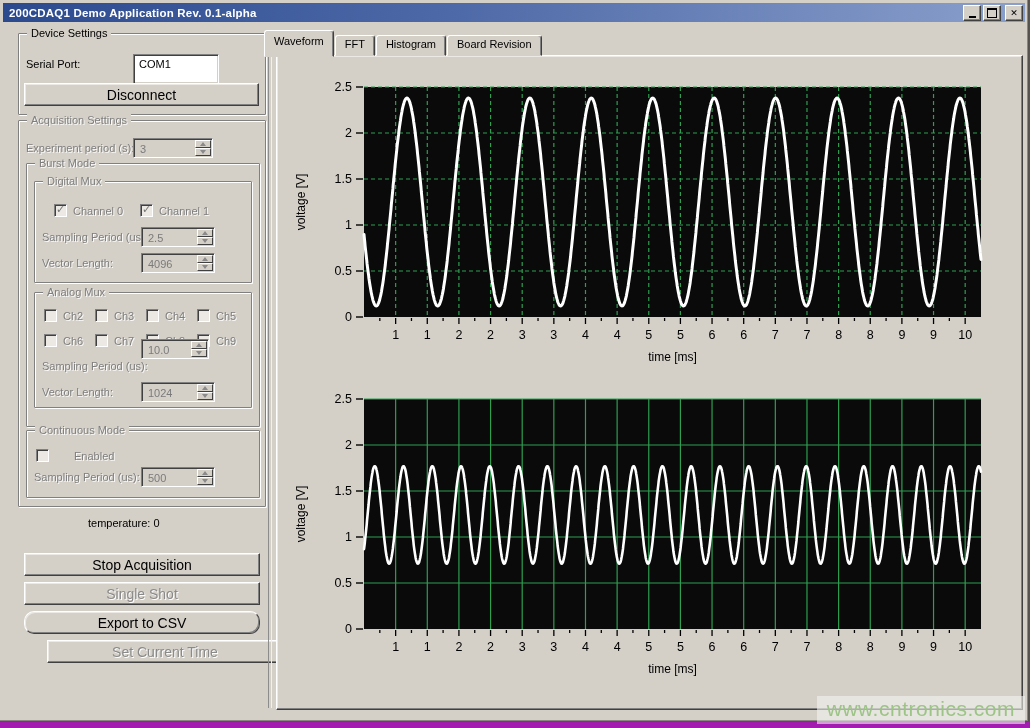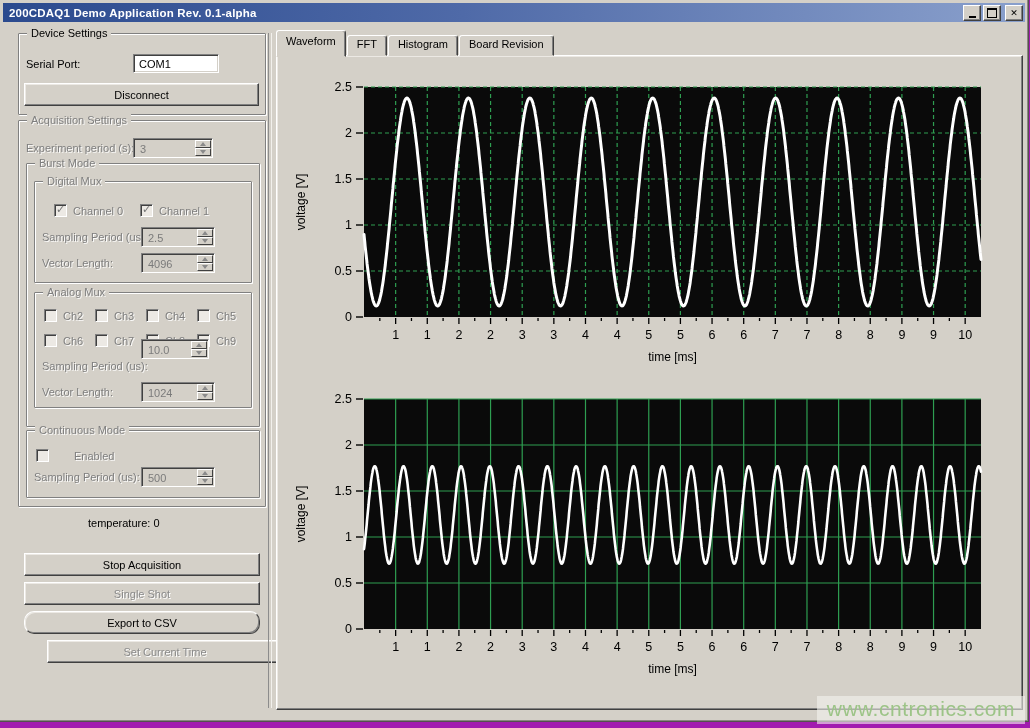--- a/index.html
+++ b/index.html
@@ -39,26 +39,26 @@
   .tri-up{width:0;height:0;border-left:3px solid transparent;border-right:3px solid transparent;border-bottom:4px solid #8a8a8a;}
   .tri-dn{width:0;height:0;border-left:3px solid transparent;border-right:3px solid transparent;border-top:4px solid #8a8a8a;}
   
   .cb{position:absolute;display:flex;align-items:center;gap:6px;}
   .cb .box{width:13px;height:13px;background:#ece9e4;border:1px solid;border-color:#808080 #fff #fff #808080;
            box-shadow:inset 1px 1px 0 #404040;box-sizing:border-box;position:relative;}
   .cb.checked .box::after{content:"✓";position:absolute;left:1px;top:-2px;font-size:11px;font-weight:bold;color:#767676;}
   
   .btn{position:absolute;background:#d4d0c8;border:1px solid;border-color:#fff #404040 #404040 #fff;
        box-shadow:inset -1px -1px 0 #808080, inset 1px 1px 0 #ece9e4;
-       display:flex;align-items:center;justify-content:center;font-size:11px;cursor:default;text-align:right;}
+       display:flex;align-items:center;justify-content:center;font-size:14px;cursor:default;text-align:right;}
   .btn.disabled{color:#8a8a8a;text-shadow:1px 1px 0 #fff;}
   
   #divider{position:absolute;left:268px;top:33px;width:2px;height:675px;border-left:1px solid #8c8c8c;border-right:1px solid #f2f0ec;}
   
-  #tabrow{position:absolute;left:278px;top:37px;display:flex;align-items:flex-end;height:19px;z-index:3;}
+  #tabrow{position:absolute;left:266px;top:37px;display:flex;align-items:flex-end;height:19px;z-index:3;}
   .tab{height:17px;padding:2px 9px 0;background:#d4d0c8;border:1px solid;border-color:#fff #404040 #d4d0c8 #fff;
        border-top-left-radius:3px;border-top-right-radius:3px;margin-right:1px;box-shadow:inset -1px 0 0 #808080;}
   .tab.active{height:21px;padding-top:4px;margin-left:-2px;margin-bottom:-1px;z-index:4;position:relative;}
   #tabpanel{position:absolute;left:276px;top:55px;width:745px;height:653px;background:#d4d0c8;
             border:1px solid;border-color:#fff #404040 #404040 #fff;
             box-shadow:inset -1px -1px 0 #808080, inset 1px 1px 0 #ece9e4;z-index:2;}
   .chart{position:absolute;left:10px;}
   .chart text{font-family:"Liberation Sans","DejaVu Sans",sans-serif;fill:#000;}
   
   #watermark{position:absolute;right:5px;top:696px;background:rgba(244,243,238,.6);
@@ -82,21 +82,21 @@
       <span class="winbtn close">
             <span>✕</span>
           </span>
     </span>
   </div>
 
   <div class="group" style="left:18px;top:33px;width:246px;height:80px;">
     <span class="group-label">Device Settings</span>
   </div>
   <span class="lbl" style="left:26px;top:58px;">Serial Port:</span>
-  <div class="field" style="left:133px;top:54px;width:86px;height:19px;">COM1</div>
+  <div class="field" style="left:133px;top:54px;width:86px;height:30px;">COM1</div>
   <div class="btn" style="left:24px;top:83px;width:233px;height:21px;">Disconnect</div>
 
   <div class="group" style="left:18px;top:120px;width:246px;height:385px;">
     <span class="group-label dis">Acquisition Settings</span>
   </div>
   <span class="lbl dis" style="left:26px;top:142px;">Experiment period (s):</span>
   <div class="spin" style="left:133px;top:138px;width:80px;">
     <span class="spin-val">3</span>
     <span class="spin-btns">
           <span class="spin-b">

